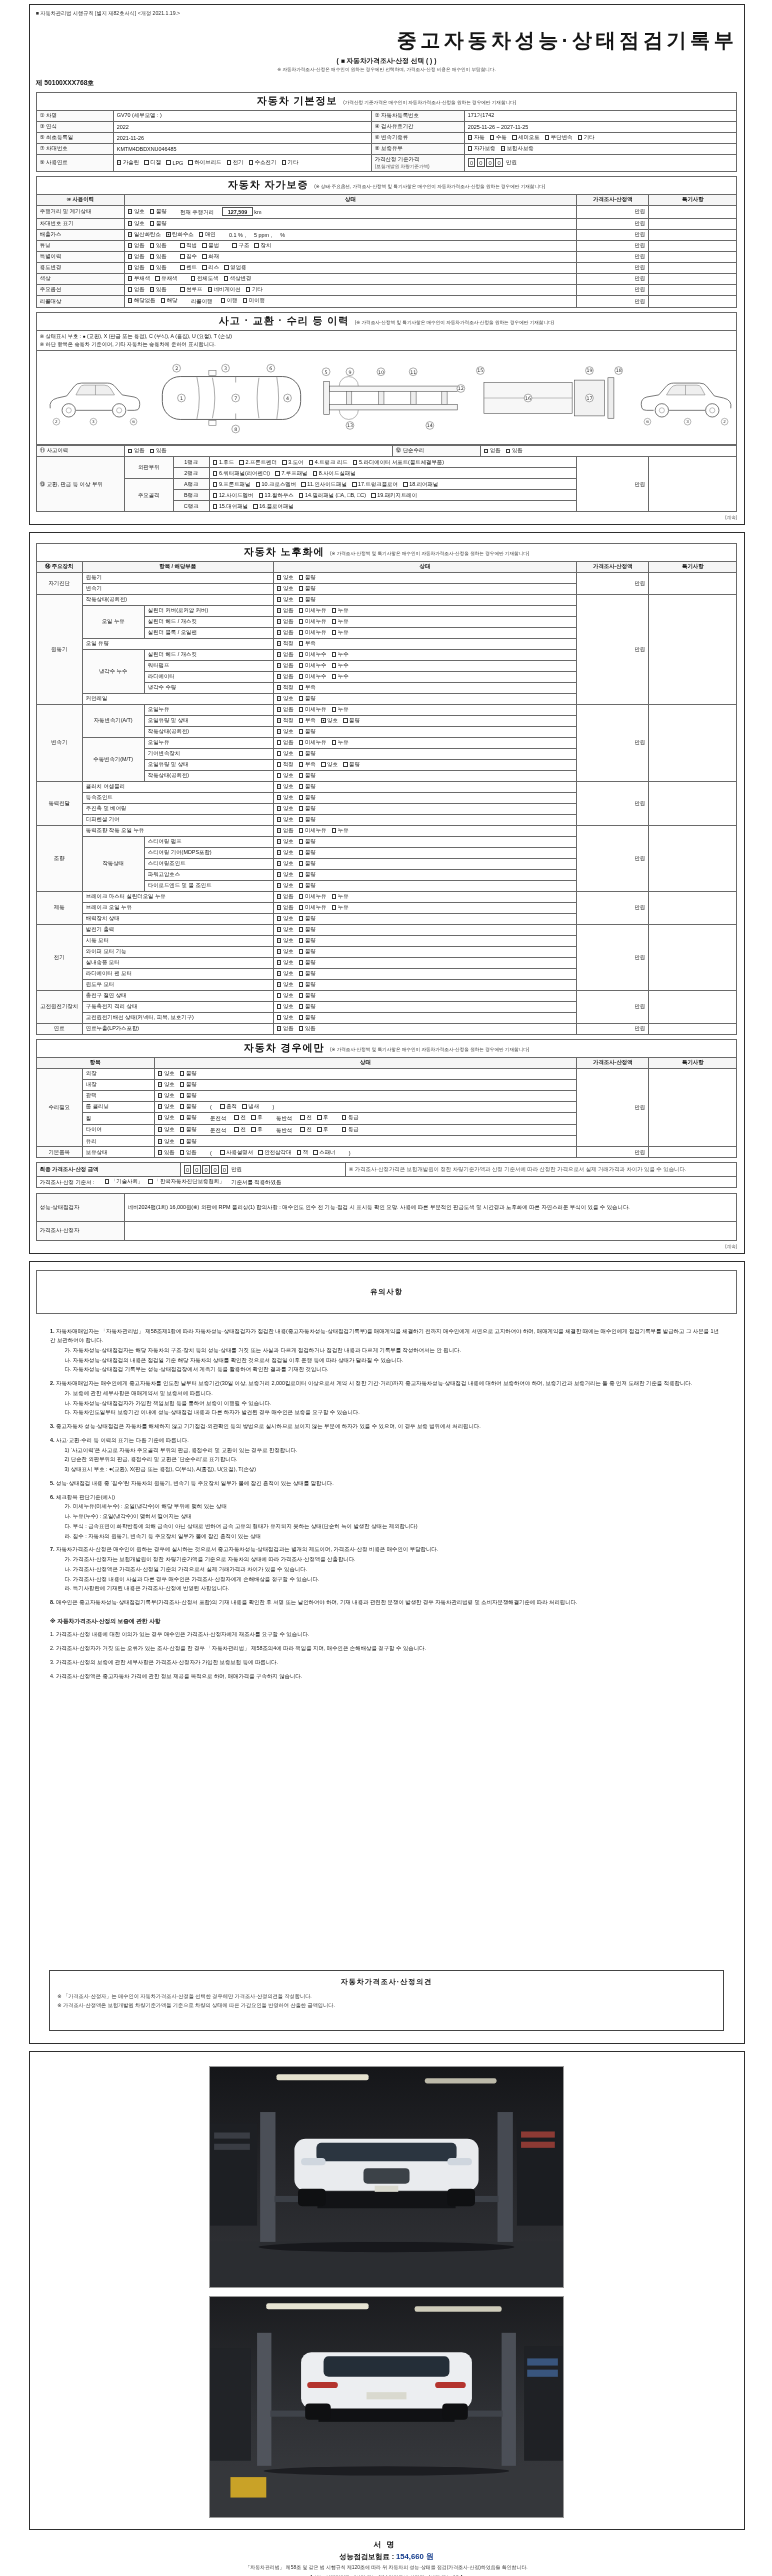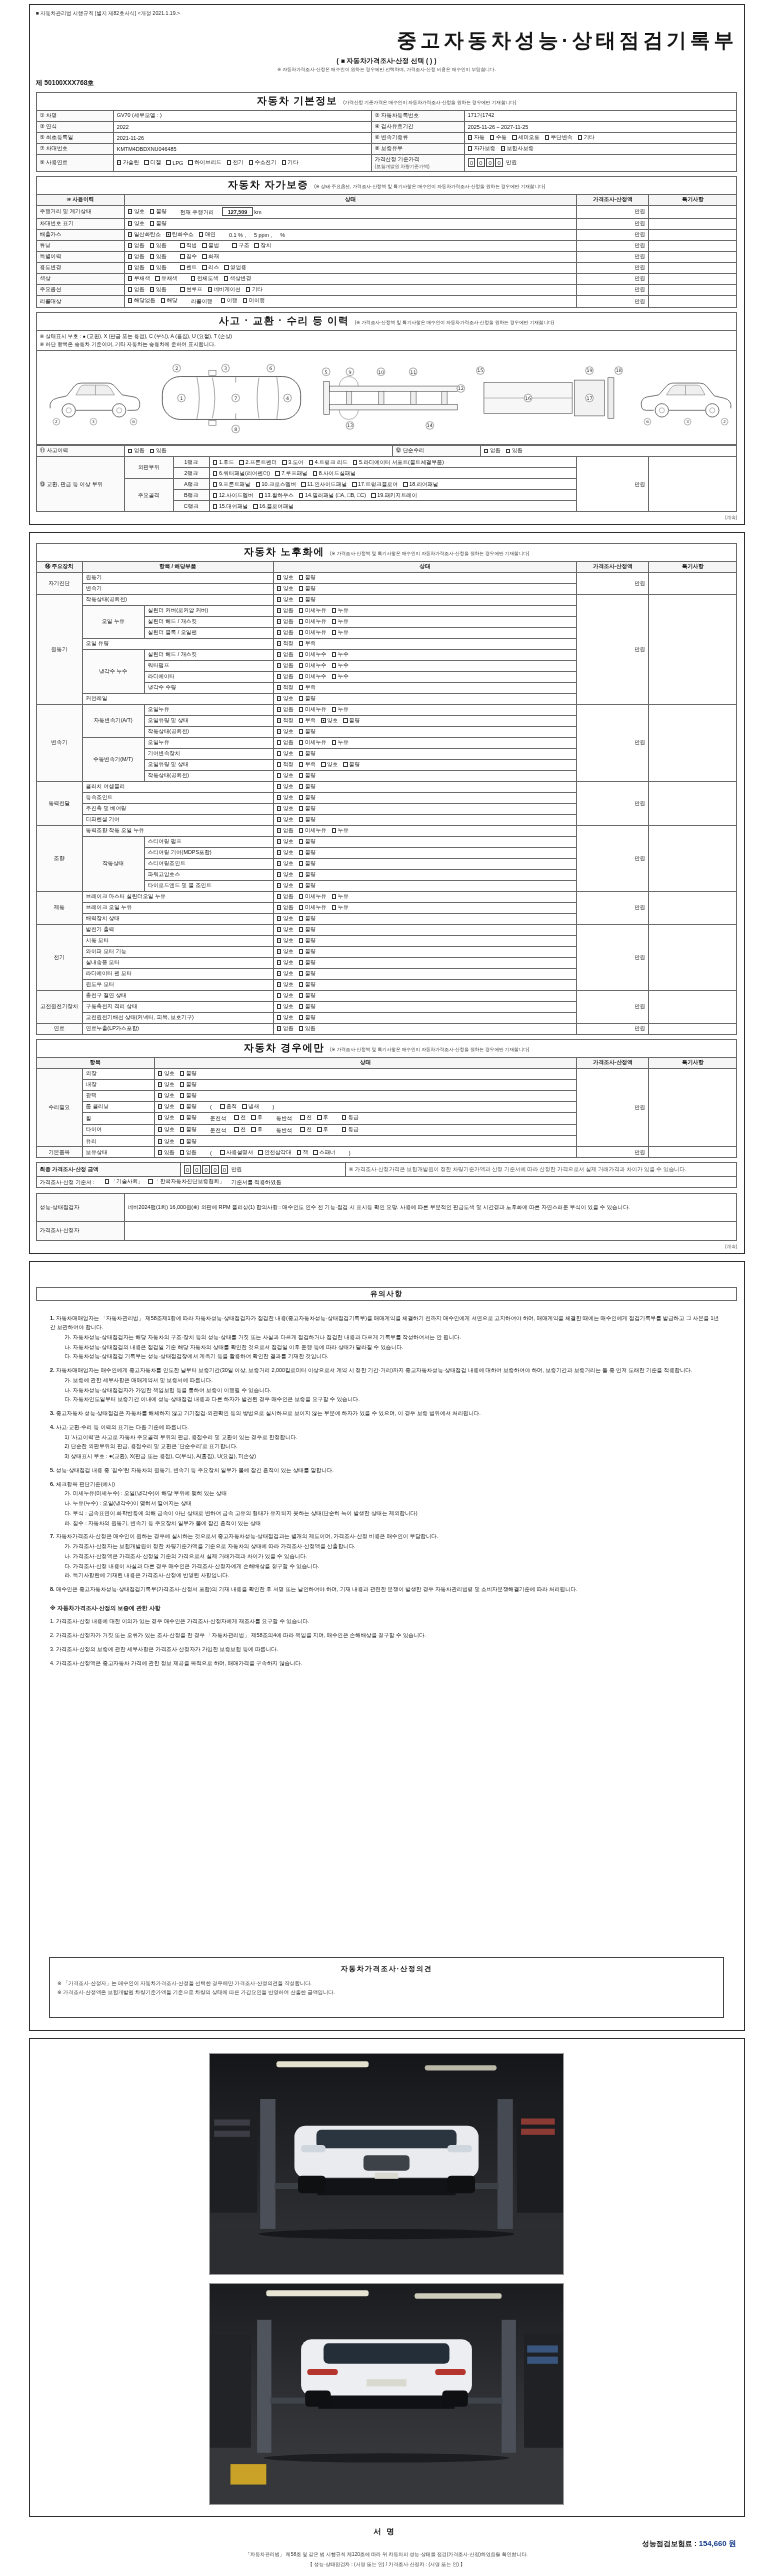--- a/index.html
+++ b/index.html
@@ -36,27 +36,27 @@
   .tiny{font-size:4.6px;color:#555}
   
   .notes-body{padding:8.2px 14.4px 9.3px;font-size:5.4px;line-height:1.8;min-height:654px}
   .note-item{margin-top:4.1px}
   .note-sub{margin-left:14.4px}
   .note-subtitle{font-weight:bold;margin-top:8.2px;font-size:5.7px}
   .opinion-box{border:0.8px solid #444;margin:2.1px 13.4px 8.2px;padding:5.2px 7.2px 20.6px}
   .opinion-title{text-align:center;font-weight:bold;font-size:7px;letter-spacing:1px;margin-bottom:5.2px}
   .opinion-line{font-size:5.2px;color:#333;line-height:1.7}
   
-  .photo-band{border:0.5px solid #6a6a6a;text-align:center;font-weight:bold;font-size:7.2px;letter-spacing:1px;padding:1px;margin-top:20px}
+  .photo-band{border:0.5px solid #6a6a6a;text-align:center;font-weight:bold;font-size:7.2px;letter-spacing:1px;padding:16px;margin-top:3px}
   .photo{display:block;margin:8.2px auto 0;border:0.5px solid #9a9a9a}
   .photo:last-child{margin-bottom:7.2px}
   
   .footer{width:716px;margin:3.1px auto 0;padding:2.1px 8.2px}
   .sign-title{text-align:center;font-size:7.7px;font-weight:bold;letter-spacing:5.2px}
-  .fee-line{text-align:right;margin-top:2.1px;font-size:7.2px;font-weight:bold}
+  .fee-line{text-align:center;margin-top:2.1px;font-size:7.2px;font-weight:bold}
   .fee-value{color:#143c8c;font-size:7.7px}
   .legal{text-align:center;font-size:4.9px;color:#333;margin-top:2.6px;line-height:1.5}
   svg text{font-family:"DejaVu Sans",sans-serif}
 </style>
 </head>
 <body>
 
 <div class="sheet">
   <div class="form-ref">■ 자동차관리법 시행규칙 [별지 제82호서식] &lt;개정 2021.1.19.&gt;</div>
   <div class="main-title">중고자동차성능·상태점검기록부</div>

